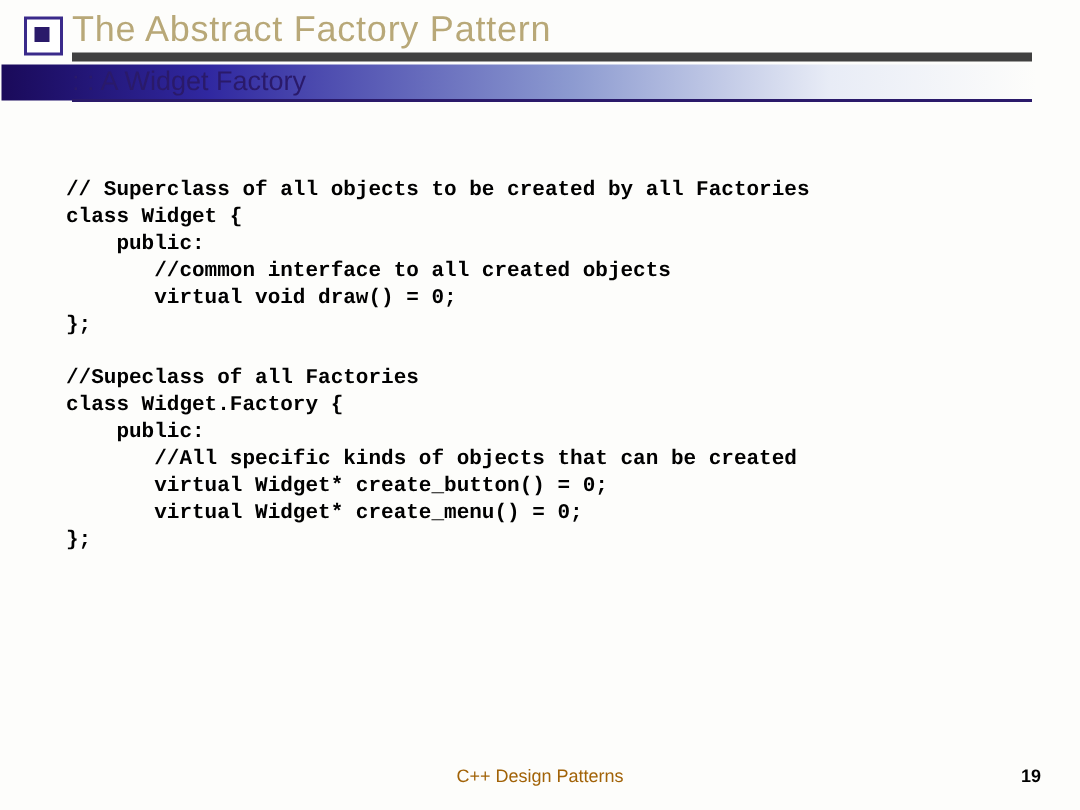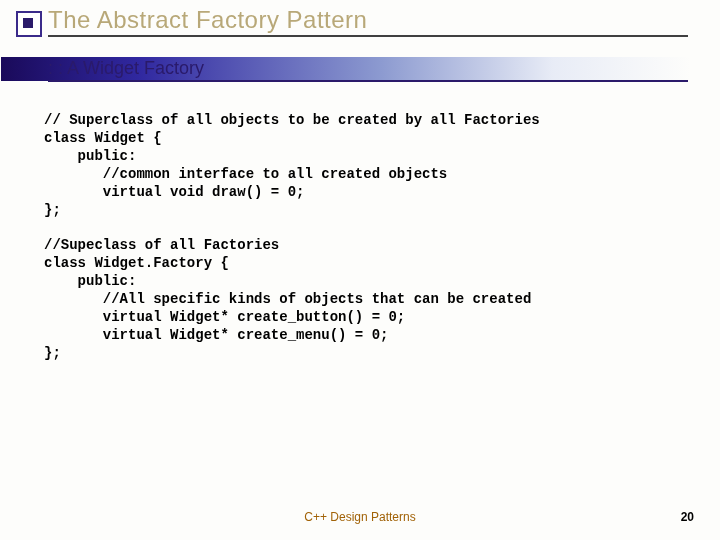--- a/index.html
+++ b/index.html
@@ -14,21 +14,21 @@
   .title-bar {
     position: relative;
     padding-top: 6px;
   }
   .title-text {
     font-size: 24px;
     color: #b8a878;
     font-family: Arial, sans-serif;
     letter-spacing: 0.5px;
     margin-left: 48px;
-    border-bottom: 2px solid #404040;
+    border-bottom: 6px solid #404040;
     display: block;
     padding-bottom: 1px;
     width: 640px;
   }
   .bullet-square {
     position: absolute;
     left: 16px;
     top: 11px;
     width: 22px;
     height: 22px;
@@ -42,21 +42,21 @@
     background: #fff;
   }
   .bullet-square::after {
     content: "";
     position: absolute;
     left: 7px; top: 7px;
     width: 10px; height: 10px;
     background: #2a1a6a;
   }
   .subtitle-bar {
-    margin-top: 20px;
+    margin-top: 2px;
     position: relative;
   }
   .subtitle-grad {
     position: absolute;
     left: 1px;
     top: 0;
     width: 690px;
     height: 24px;
     background: linear-gradient(90deg, #1a0a5a 0%, #3028a0 20%, #8c9ad0 55%, #e8ecf6 80%, #fdfdfb 100%);
     z-index: 0;
@@ -67,21 +67,21 @@
     color: #2a1a6a;
     font-size: 18px;
     font-family: Arial, sans-serif;
     margin-left: 48px;
     padding-top: 1px;
     border-bottom: 2px solid #2a1a6a;
     width: 640px;
     padding-bottom: 1px;
   }
   .content {
-    margin: 30px 44px 0 44px;
+    margin: 51px 44px 0 44px;
     font-family: "Courier New", monospace;
     font-size: 14px;
     font-weight: bold;
     white-space: pre;
     color: #000;
     line-height: 1.28;
   }
   .footer-center {
     position: absolute;
     bottom: 16px;
@@ -123,13 +123,13 @@
 
 <span>//Supeclass of all Factories</span>
 <span>class Widget.Factory {</span>
 <span>    public:</span>
 <span>       //All specific kinds of objects that can be created</span>
 <span>       virtual Widget* create_button() = 0;</span>
 <span>       virtual Widget* create_menu() = 0;</span>
 <span>};</span></div>
 
 <div class="footer-center">C++ Design Patterns</div>
-<div class="footer-right">20</div>
+<div class="footer-right">19</div>
 
 </body></html>

